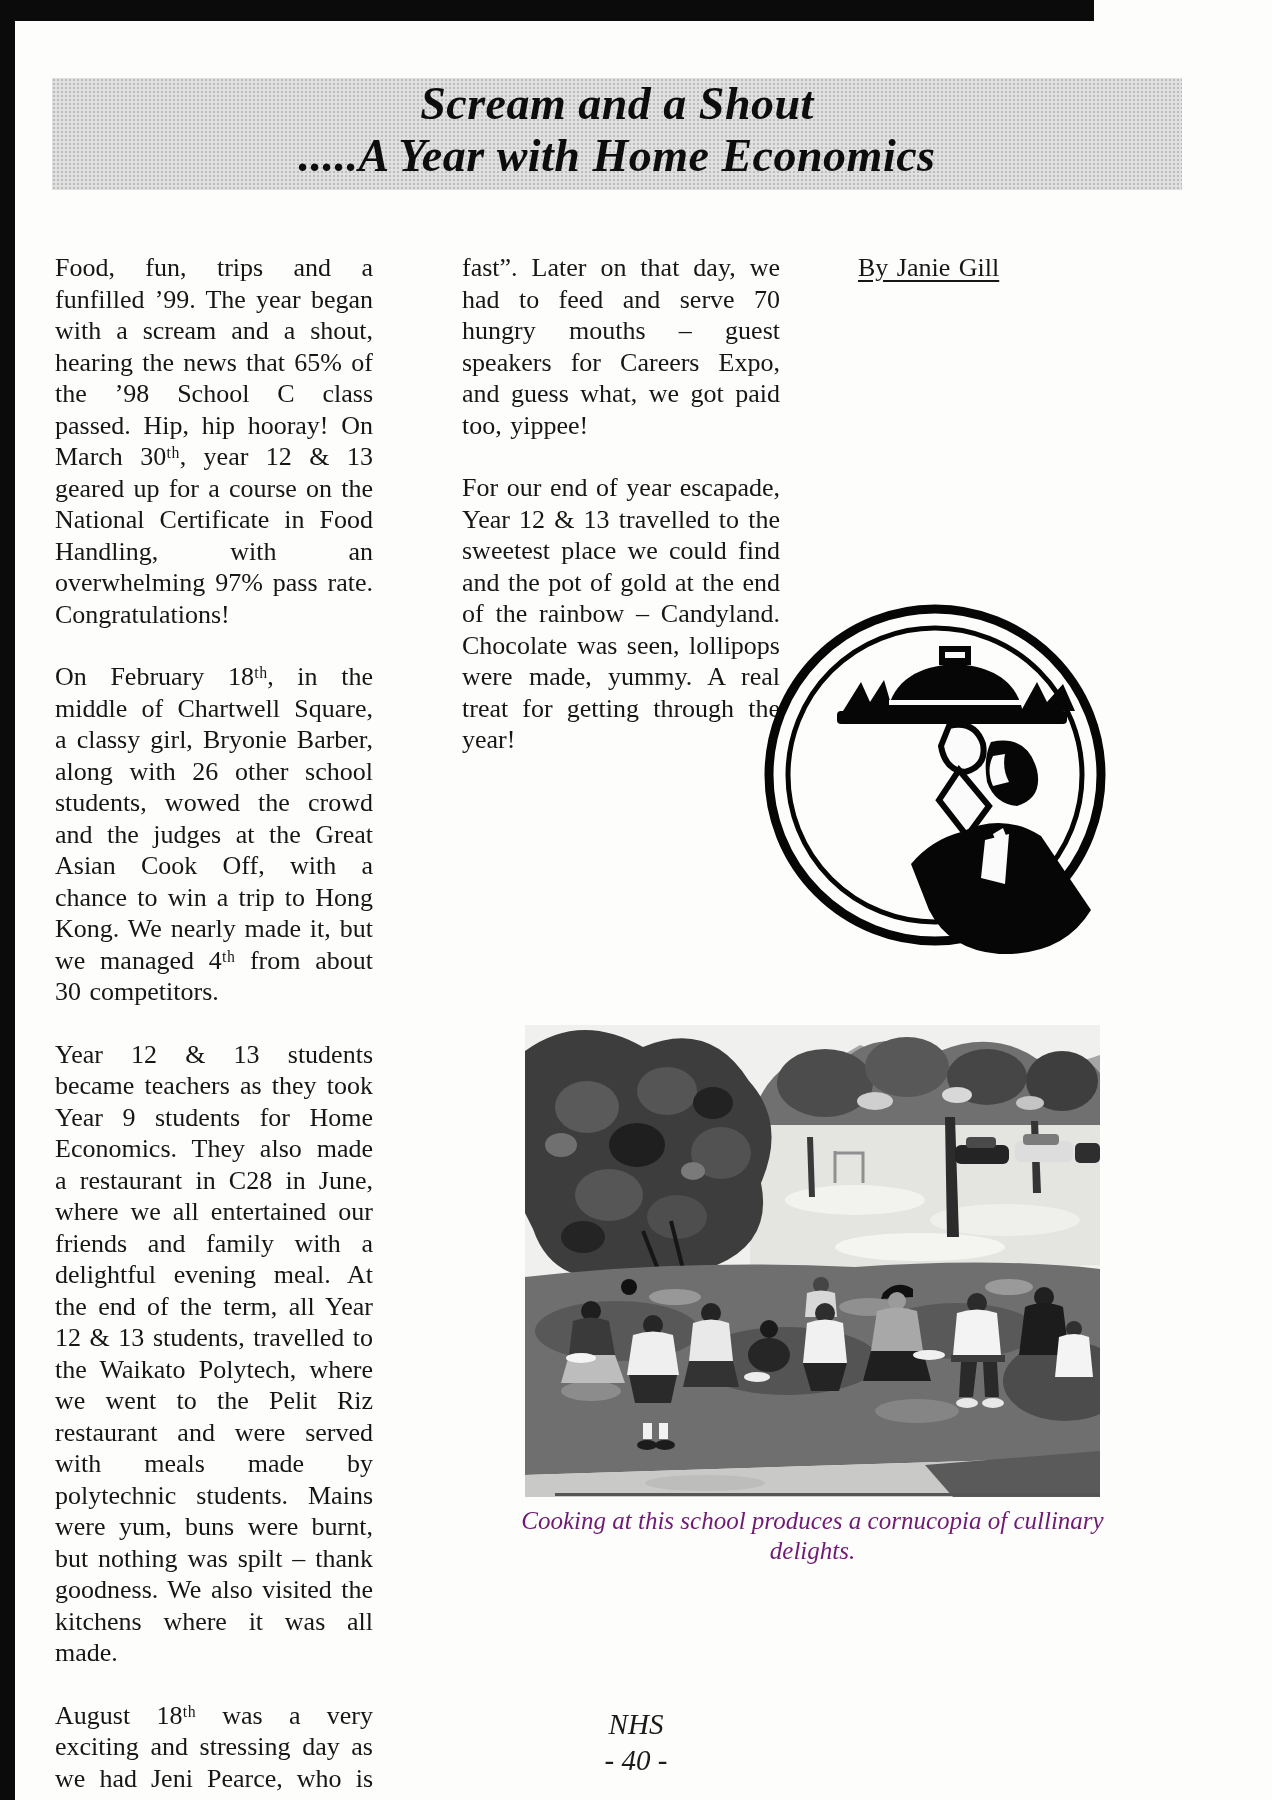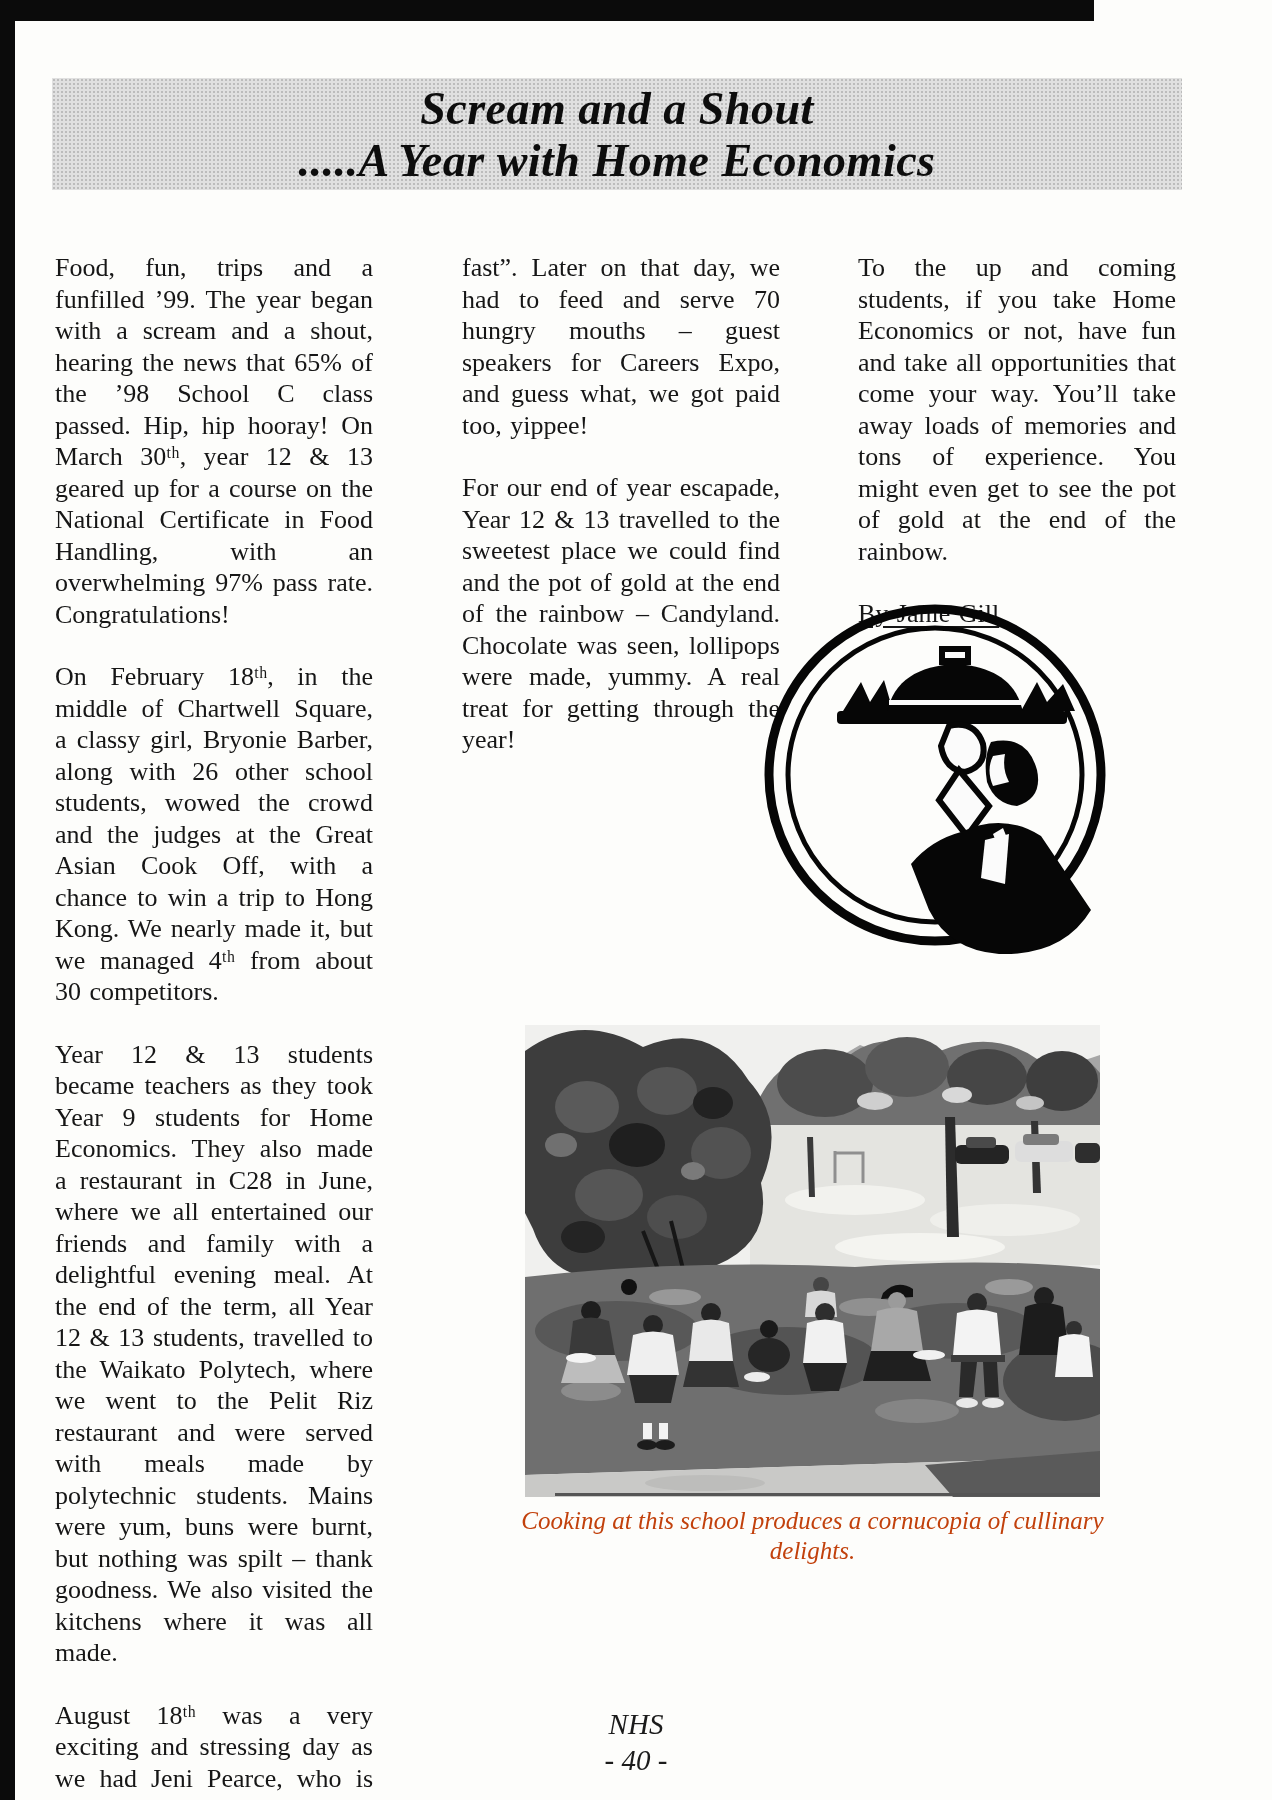--- a/index.html
+++ b/index.html
@@ -15,41 +15,41 @@
     position:absolute;left:52px;top:78px;width:1130px;height:112px;
     background-color:#e0e0e0;
     background-image:radial-gradient(#bcbcbc 0.9px, rgba(0,0,0,0) 1px);
     background-size:4px 4px;
     text-align:center;
   }
   .banner .t1,.banner .t2{
     font-weight:bold;font-style:italic;font-size:46px;line-height:52px;color:#0d0d0d;
     letter-spacing:0.5px;
   }
-  .banner .t1{padding-top:5px;font-family:Liberation Serif, serif;}
+  .banner .t1{font-family:Liberation Serif, serif;}
 
   .col{
     position:absolute;top:252px;width:318px;
     font-size:26px;line-height:31.5px;text-align:justify;word-spacing:2px;
   }
   .col-1{left:55px;}
   .col-2{left:462px;}
   .col-3{left:858px;}
   .col p{margin:0 0 31px 0;}
   .byline{text-decoration:underline;text-underline-offset:4px;}
 
   .clipart{position:absolute;left:753px;top:592px;width:364px;height:374px;}
   .clipart svg{display:block;width:100%;height:100%;}
 
   .photo{position:absolute;left:525px;top:1025px;width:575px;height:472px;margin:0;}
   .photo svg{display:block;width:100%;height:100%;}
 
   .caption{
     position:absolute;left:495px;top:1506px;width:635px;
-    text-align:center;font-style:italic;font-size:25px;line-height:30px;color:#c2410c;
+    text-align:center;font-style:italic;font-size:25px;line-height:30px;color:#701a75;
   }
 
   .pagefooter{
     position:absolute;left:0;top:1706px;width:1272px;text-align:center;
     font-style:italic;font-size:29px;line-height:36px;color:#1b1b1b;font-family:Liberation Serif, serif;
   }
 </style>
 </head>
 <body>
 
@@ -69,21 +69,20 @@
     <p>Year 12 &amp; 13 students became teachers as they took Year 9 students for Home Economics. They also made a restaurant in C28 in June, where we all entertained our friends and family with a delightful evening meal. At the end of the term, all Year 12 &amp; 13 students, travelled to the Waikato Polytech, where we went to the Pelit Riz restaurant and were served with meals made by polytechnic students. Mains were yum, buns were burnt, but nothing was spilt – thank goodness. We also visited the kitchens where it was all made.</p>
     <p>August 18ᵗʰ was a very exciting and stressing day as we had Jeni Pearce, who is the nutritionist for the AB’s, Silver Ferns and other famous kiwi teams, who spoke about “Get Going with Break-</p>
   </section>
 
   <section class="col col-2">
     <p>fast”. Later on that day, we had to feed and serve 70 hungry mouths – guest speakers for Careers Expo, and guess what, we got paid too, yippee!</p>
     <p>For our end of year escapade, Year 12 &amp; 13 travelled to the sweetest place we could find and the pot of gold at the end of the rainbow – Candyland. Chocolate was seen, lollipops were made, yummy. A real treat for getting through the year!</p>
   </section>
 
   <section class="col col-3">
-    <p>To the up and coming students, if you take Home Economics or not, have fun and take all opportunities that come your way. You’ll take away loads of memories and tons of experience. You might even get to see the pot of gold at the end of the rainbow.</p>
     <p class="byline">By Janie Gill</p>
   </section>
 
   <div class="clipart">
     <svg viewBox="0 0 364 374">
       <circle cx="182" cy="183" r="166" fill="none" stroke="#060606" stroke-width="9"></circle>
       <circle cx="182" cy="183" r="147" fill="none" stroke="#060606" stroke-width="5"></circle>
 
       <path d="M90 119 L108 90 L117 110 L131 88 L140 119 Z" fill="#060606"></path>
       <path d="M268 119 L284 90 L294 110 L310 92 L322 119 Z" fill="#060606"></path>

